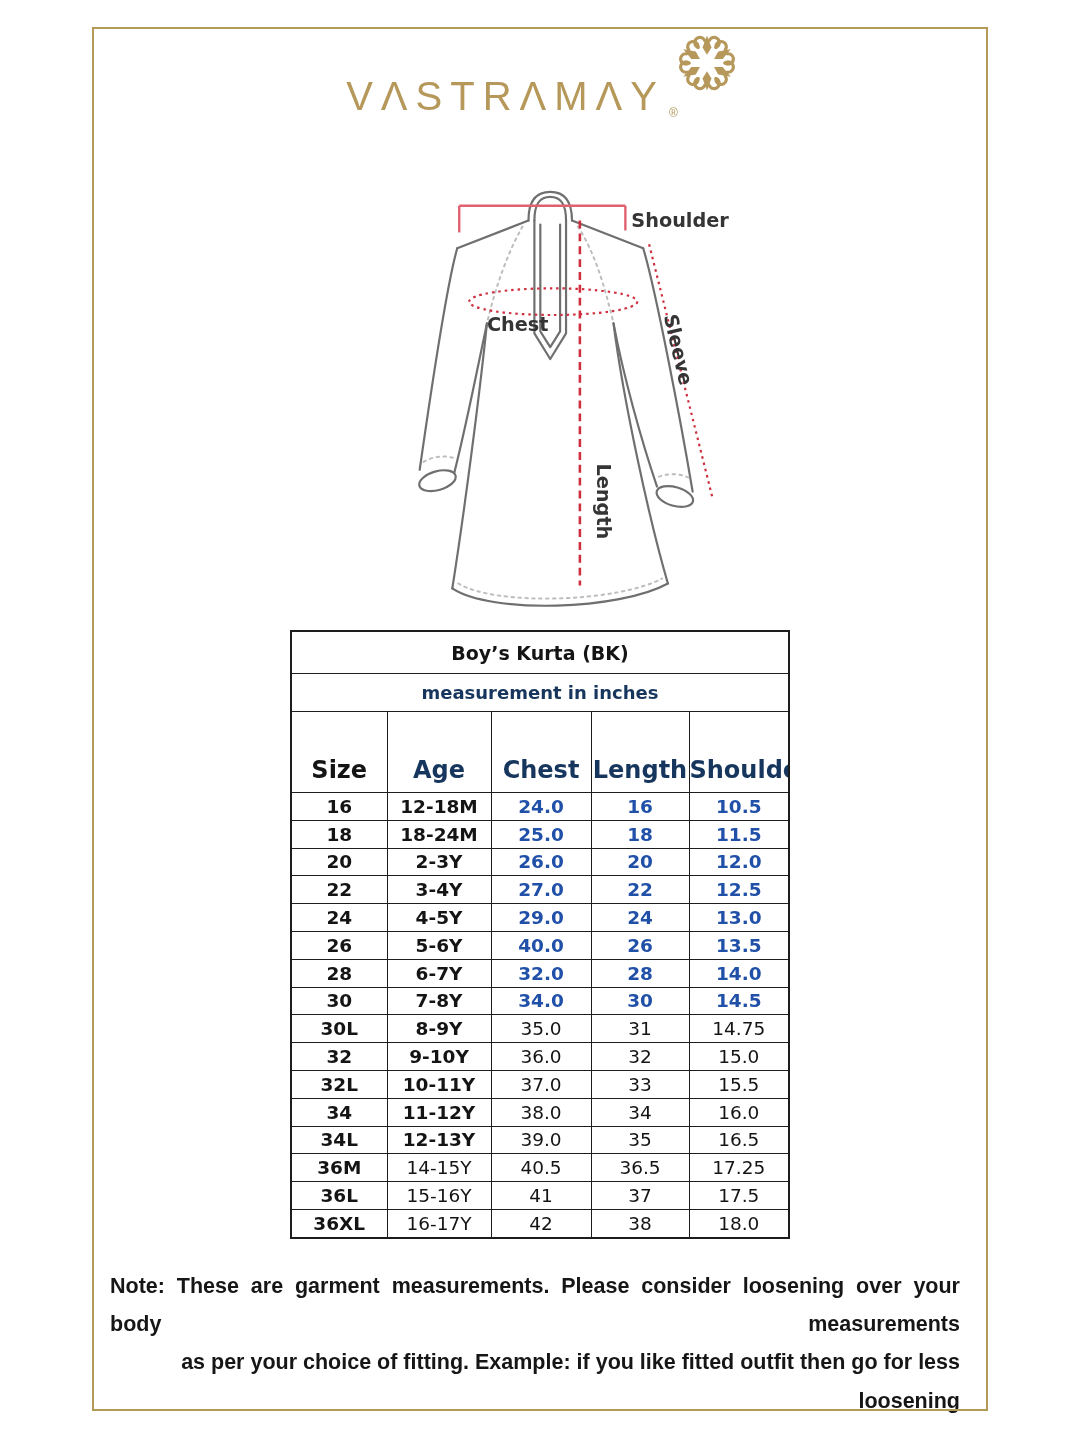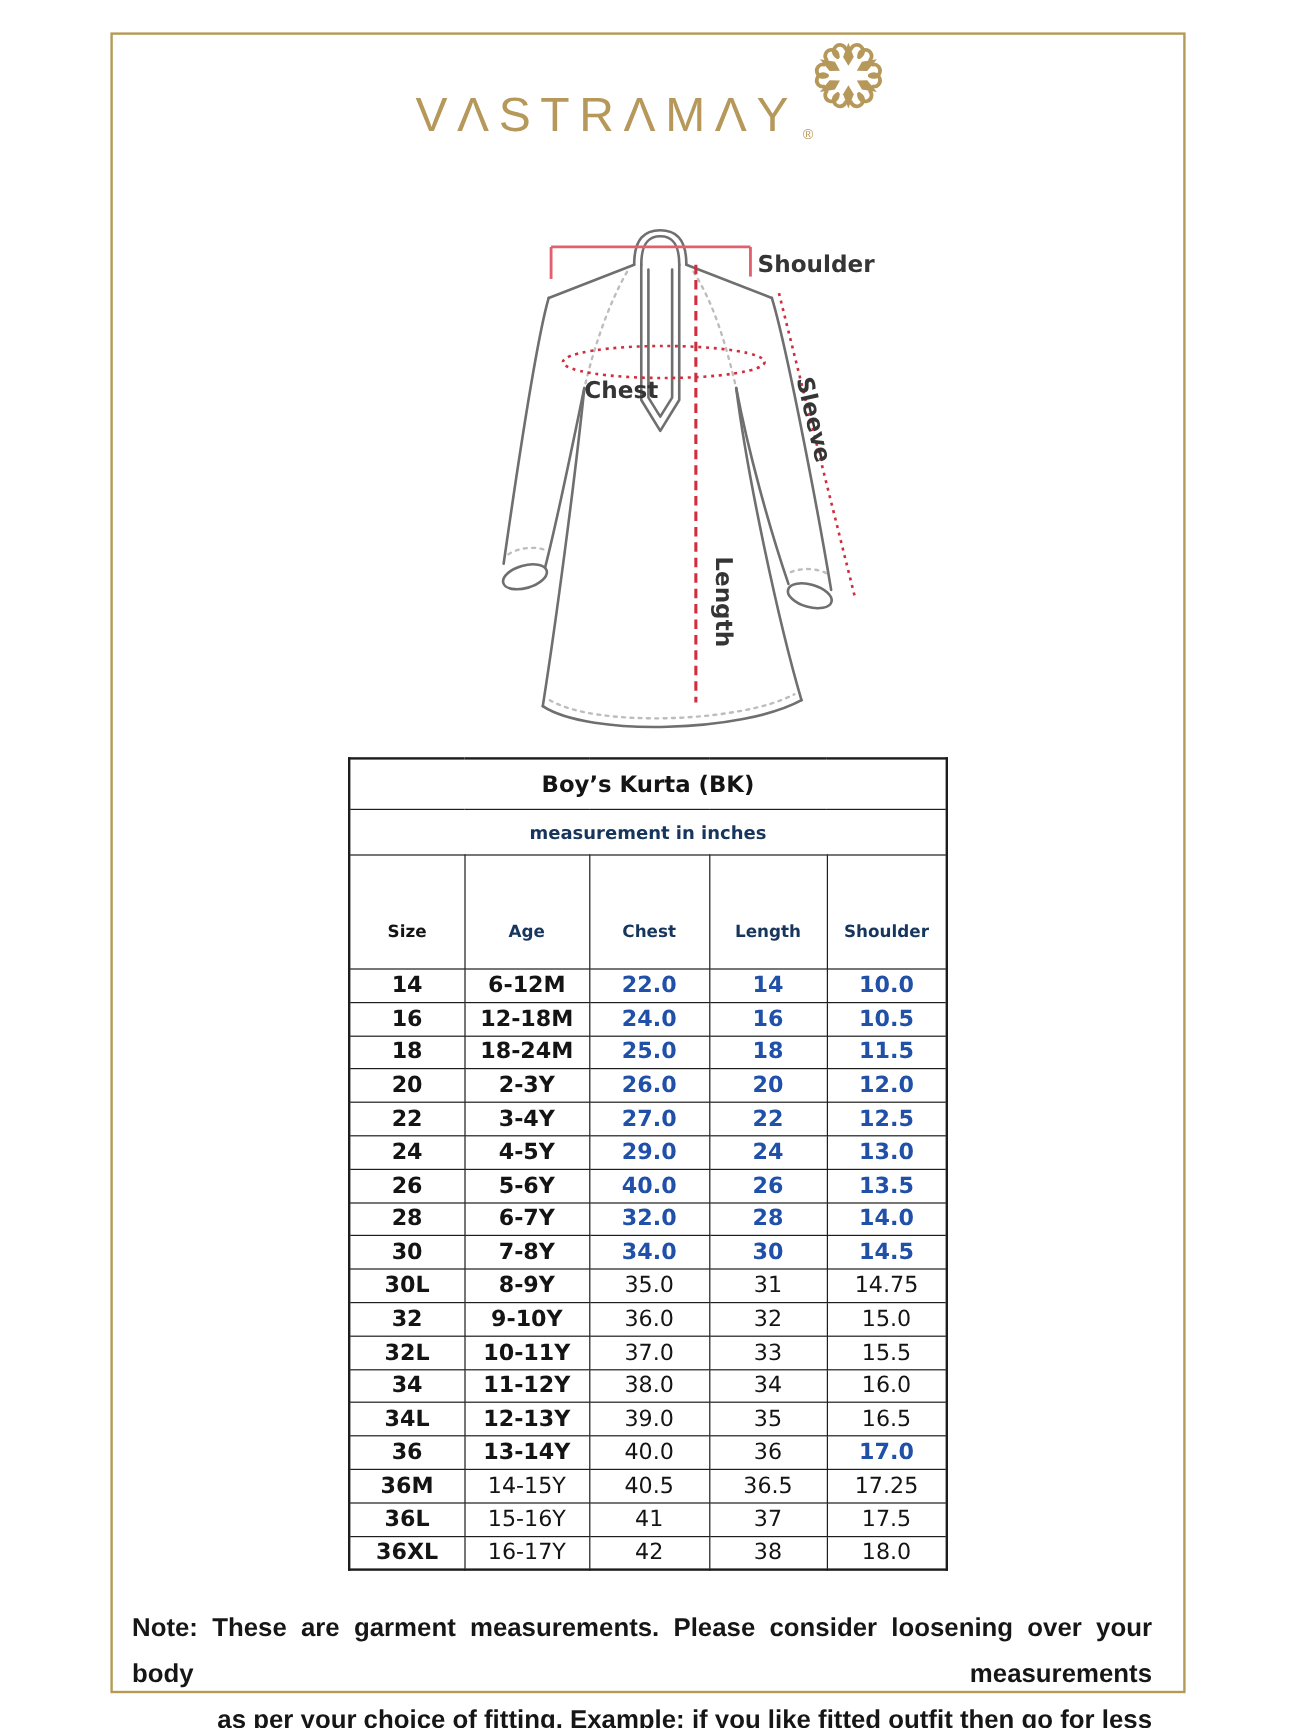--- a/index.html
+++ b/index.html
@@ -30,24 +30,24 @@
   
   table.size-table {
     border-collapse:collapse; width:498px; margin:-2px auto 0;
     font-family:"DejaVu Sans", sans-serif; color:#141414;
     border:2.5px solid #1d1d1d; table-layout:fixed;
   }
   table.size-table td, table.size-table th {
     border:1.6px solid #1d1d1d; text-align:center; padding:0; overflow:hidden;
   }
   .title-cell  { font-size:19px; font-weight:bold; height:41px; }
-  .subtitle-cell { font-size:15px; font-weight:bold; color:#17365d; height:37px; }
+  .subtitle-cell { font-size:18px; font-weight:bold; color:#17365d; height:37px; }
   tr.head-row th {
-    height:72px; vertical-align:bottom; padding-bottom:22px;
-    font-size:14px; font-weight:bold; color:#17365d;
+    height:72px; vertical-align:bottom; padding-bottom:8px;
+    font-size:24px; font-weight:bold; color:#17365d;
   }
   tr.head-row th:first-child { color:#141414; }
   tbody.rows td { height:26.8px; font-size:18.5px; font-weight:normal; }
   tbody.rows td.blue { color:#2050a8; font-weight:bold; }
   tbody.rows td.bold { font-weight:bold; }
 
   
   .note {
     margin:28px 58px 0 48px; font-size:21.5px; color:#161616; line-height:1.78;
     font-family:"Liberation Sans", sans-serif;
@@ -153,27 +153,20 @@
       <tr class="head-row">
         <th>Size</th>
         <th>Age</th>
         <th>Chest</th>
         <th>Length</th>
         <th>Shoulder</th>
       </tr>
     </tbody>
     <tbody class="rows">
         <tr>
-          <td class="bold">14</td>
-          <td class="bold">6-12M</td>
-          <td class="blue">22.0</td>
-          <td class="blue">14</td>
-          <td class="blue">10.0</td>
-        </tr>
-        <tr>
           <td class="bold">16</td>
           <td class="bold">12-18M</td>
           <td class="blue">24.0</td>
           <td class="blue">16</td>
           <td class="blue">10.5</td>
         </tr>
         <tr>
           <td class="bold">18</td>
           <td class="bold">18-24M</td>
           <td class="blue">25.0</td>
@@ -251,27 +244,20 @@
           <td>16.0</td>
         </tr>
         <tr>
           <td class="bold">34L</td>
           <td class="bold">12-13Y</td>
           <td>39.0</td>
           <td>35</td>
           <td>16.5</td>
         </tr>
         <tr>
-          <td class="bold">36</td>
-          <td class="bold">13-14Y</td>
-          <td>40.0</td>
-          <td>36</td>
-          <td class="blue">17.0</td>
-        </tr>
-        <tr>
           <td class="bold">36M</td>
           <td>14-15Y</td>
           <td>40.5</td>
           <td>36.5</td>
           <td>17.25</td>
         </tr>
         <tr>
           <td class="bold">36L</td>
           <td>15-16Y</td>
           <td>41</td>

